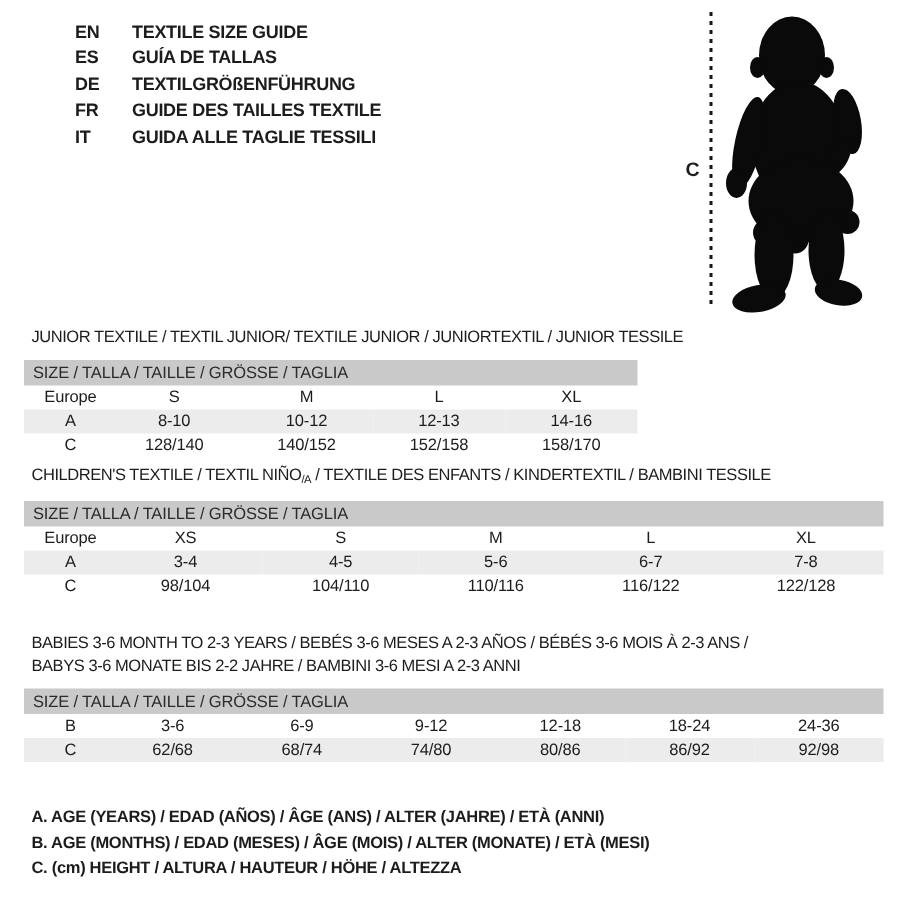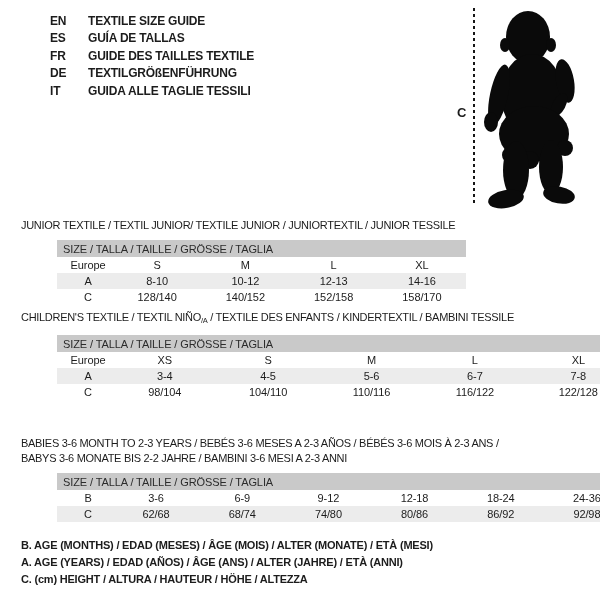--- a/index.html
+++ b/index.html
@@ -19,21 +19,21 @@
     background:repeating-linear-gradient(to bottom,#161616 0 3px,transparent 3px 6px);
   }
   .baby-svg{position:absolute;left:478px;top:5px;}
   
   .section{position:absolute;left:16px;}
   .section-title{
     margin-left:5px;font-size:11px;font-weight:normal;letter-spacing:-0.3px;
     white-space:nowrap;line-height:15px;
   }
   .title-sub{font-size:7.5px;vertical-align:-2px;}
-  table.size-table{border-collapse:collapse;table-layout:fixed;margin-top:7px;margin-left:41px;}
+  table.size-table{border-collapse:collapse;table-layout:fixed;margin-top:7px;}
   table.size-table td{
     font-size:11px;letter-spacing:-0.1px;text-align:center;vertical-align:middle;
     height:16px;padding:0;color:#1c1c1c;
   }
   table.size-table td.row-label{text-align:center;padding-left:6px;}
   table.size-table tr.bar td{
     background:#c9c9c9;text-align:left;padding-left:6px;height:17px;color:#2b2b2b;
   }
   table.size-table tr.shaded td{background:#ececec;}
   .w409{width:409px;} .w573{width:573px;}
@@ -50,26 +50,26 @@
   <div class="langs">
     <div class="lang-row">
       <span class="lang-code">EN</span>
       <span class="lang-label">TEXTILE SIZE GUIDE</span>
     </div>
     <div class="lang-row">
       <span class="lang-code">ES</span>
       <span class="lang-label">GUÍA DE TALLAS</span>
     </div>
     <div class="lang-row">
+      <span class="lang-code">DE</span>
+      <span class="lang-label">TEXTILGRÖßENFÜHRUNG</span>
+    </div>
+    <div class="lang-row">
       <span class="lang-code">FR</span>
       <span class="lang-label">GUIDE DES TAILLES TEXTILE</span>
-    </div>
-    <div class="lang-row">
-      <span class="lang-code">DE</span>
-      <span class="lang-label">TEXTILGRÖßENFÜHRUNG</span>
     </div>
     <div class="lang-row">
       <span class="lang-code">IT</span>
       <span class="lang-label">GUIDA ALLE TAGLIE TESSILI</span>
     </div>
   </div>
 
   <span class="measure-label">C</span>
   <div class="dashed-line"></div>
   <svg class="baby-svg" width="120" height="210" viewBox="0 0 120 210">
@@ -177,21 +177,21 @@
         <td>98/104</td>
         <td>104/110</td>
         <td>110/116</td>
         <td>116/122</td>
         <td>122/128</td>
       </tr>
     </tbody>
       </table>
   </div>
 
-  <div class="section" style="top:436px;">
+  <div class="section" style="top:422px;">
     <div class="section-title">
       <div>BABIES 3-6 MONTH TO 2-3 YEARS / BEBÉS 3-6 MESES A 2-3 AÑOS / BÉBÉS 3-6 MOIS À 2-3 ANS /</div>
       <div>BABYS 3-6 MONATE BIS 2-2 JAHRE / BAMBINI 3-6 MESI A 2-3 ANNI</div>
     </div>
     <table class="size-table w573">
       <colgroup>
           <col class="label-col">
           <col>
           <col>
           <col>
@@ -219,18 +219,18 @@
         <td>74/80</td>
         <td>80/86</td>
         <td>86/92</td>
         <td>92/98</td>
       </tr>
     </tbody>
       </table>
   </div>
 
   <div class="footnotes">
+    <div class="footnote">A. AGE (YEARS) / EDAD (AÑOS) / ÂGE (ANS) / ALTER (JAHRE) / ETÀ (ANNI)</div>
     <div class="footnote">B. AGE (MONTHS) / EDAD (MESES) / ÂGE (MOIS) / ALTER (MONATE) / ETÀ (MESI)</div>
-    <div class="footnote">A. AGE (YEARS) / EDAD (AÑOS) / ÂGE (ANS) / ALTER (JAHRE) / ETÀ (ANNI)</div>
     <div class="footnote">C. (cm) HEIGHT / ALTURA / HAUTEUR / HÖHE / ALTEZZA</div>
   </div>
 
 </div>
 
 </body></html>

